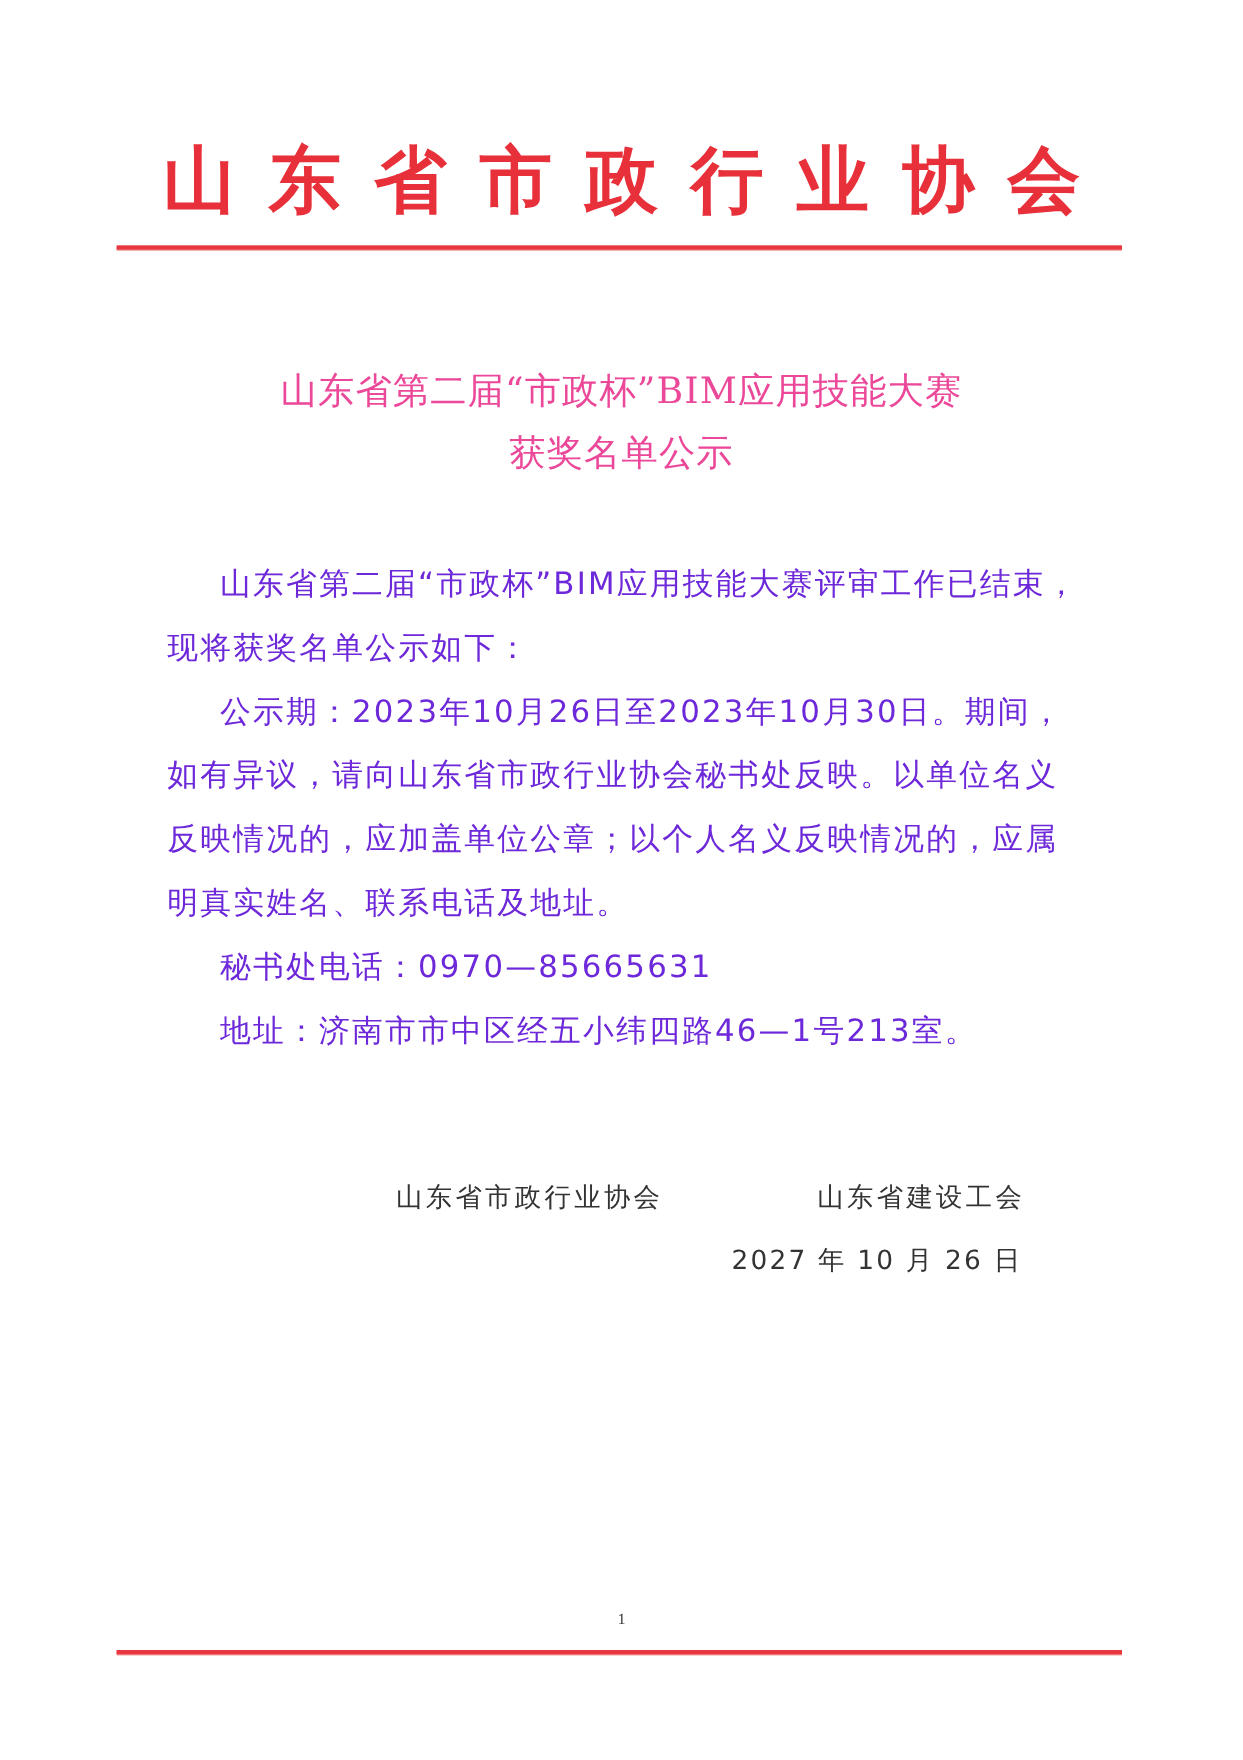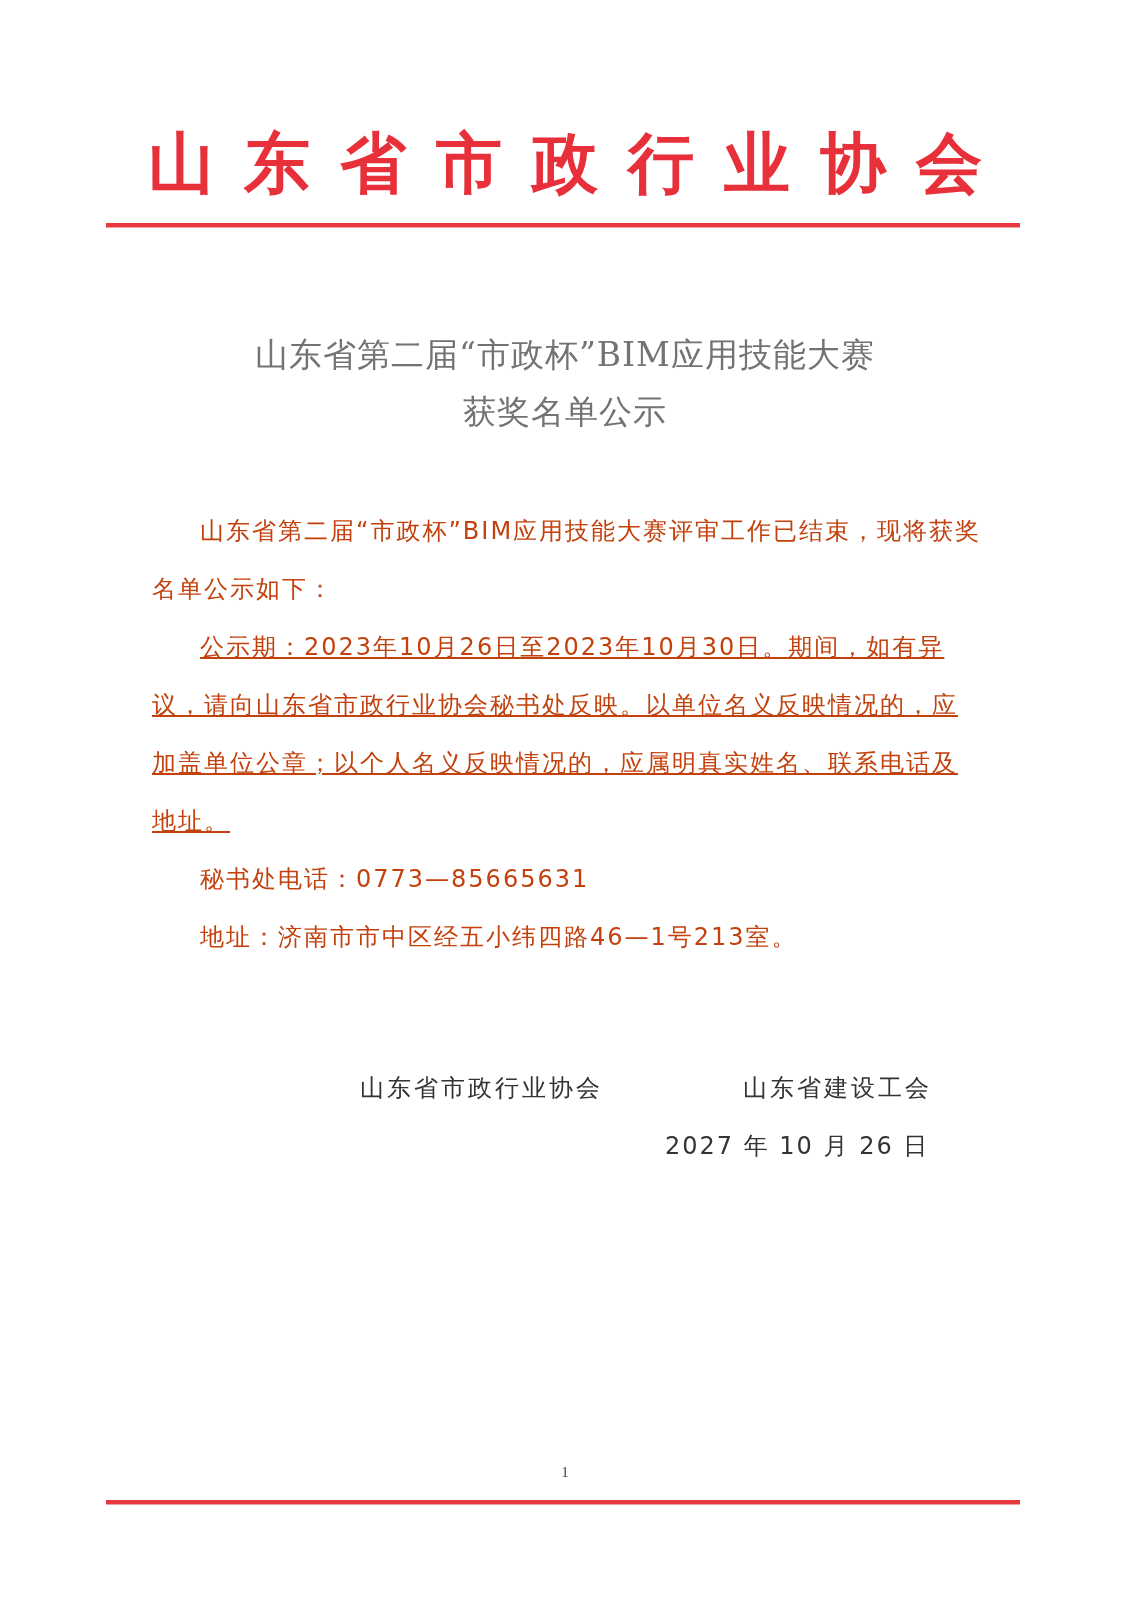--- a/index.html
+++ b/index.html
@@ -28,37 +28,37 @@
       height: 4px; background: #e8383f;
       box-shadow: 0 1px 0 #f3a0a0;
     }
     .rule.top { top: 223px; }
     .rule.bottom { top: 1500px; }
     .title {
       position: absolute; left: 0; right: 0;
       text-align: center;
       font-family: "DejaVu Serif", serif;
       font-size: 33px;
-      color: #737373;
+      color: #ec4899;
       letter-spacing: 1px;
     }
     .title.l1 { top: 333px; }
     .title.l2 { top: 390px; }
     .para {
       position: absolute;
       left: 152px; width: 830px;
       font-family: "DejaVu Sans", sans-serif;
-      font-size: 24px;
+      font-size: 28px;
       letter-spacing: 2px;
-      color: #c2410c;
+      color: #6d28d9;
       line-height: 58px;
     }
     .indent { text-indent: 48px; }
     .p1 { top: 502px; }
-    .p2 { top: 618px; text-decoration: underline; }
+    .p2 { top: 618px; }
     .p3 { top: 850px; }
     .p4 { top: 908px; }
     .sig {
       position: absolute;
       font-family: "DejaVu Sans", sans-serif;
       font-size: 24px; letter-spacing: 3px; color: #333;
     }
     .sig.org1 { left: 360px; top: 1072px; }
     .sig.org2 { left: 695px; top: 1072px; margin-left: 48px; }
     .sig.date { left: 665px; top: 1130px; letter-spacing: 2px; }
@@ -73,21 +73,21 @@
 
 <div class="page">
   <div class="letterhead">山东省市政行业协会</div>
   <div class="rule top"></div>
 
   <div class="title l1">山东省第二届“市政杯”BIM应用技能大赛</div>
   <div class="title l2">获奖名单公示</div>
 
   <div class="para indent p1">山东省第二届“市政杯”BIM应用技能大赛评审工作已结束，现将获奖名单公示如下：</div>
   <div class="para indent p2">公示期：2023年10月26日至2023年10月30日。期间，如有异议，请向山东省市政行业协会秘书处反映。以单位名义反映情况的，应加盖单位公章；以个人名义反映情况的，应属明真实姓名、联系电话及地址。</div>
-  <div class="para indent p3">秘书处电话：0773—85665631</div>
+  <div class="para indent p3">秘书处电话：0970—85665631</div>
   <div class="para indent p4">地址：济南市市中区经五小纬四路46—1号213室。</div>
 
   <div class="sig org1">山东省市政行业协会</div>
   <div class="sig org2">山东省建设工会</div>
   <div class="sig date">2027 年 10 月 26 日</div>
 
   <div class="pagenum">1</div>
   <div class="rule bottom"></div>
 </div>
 

